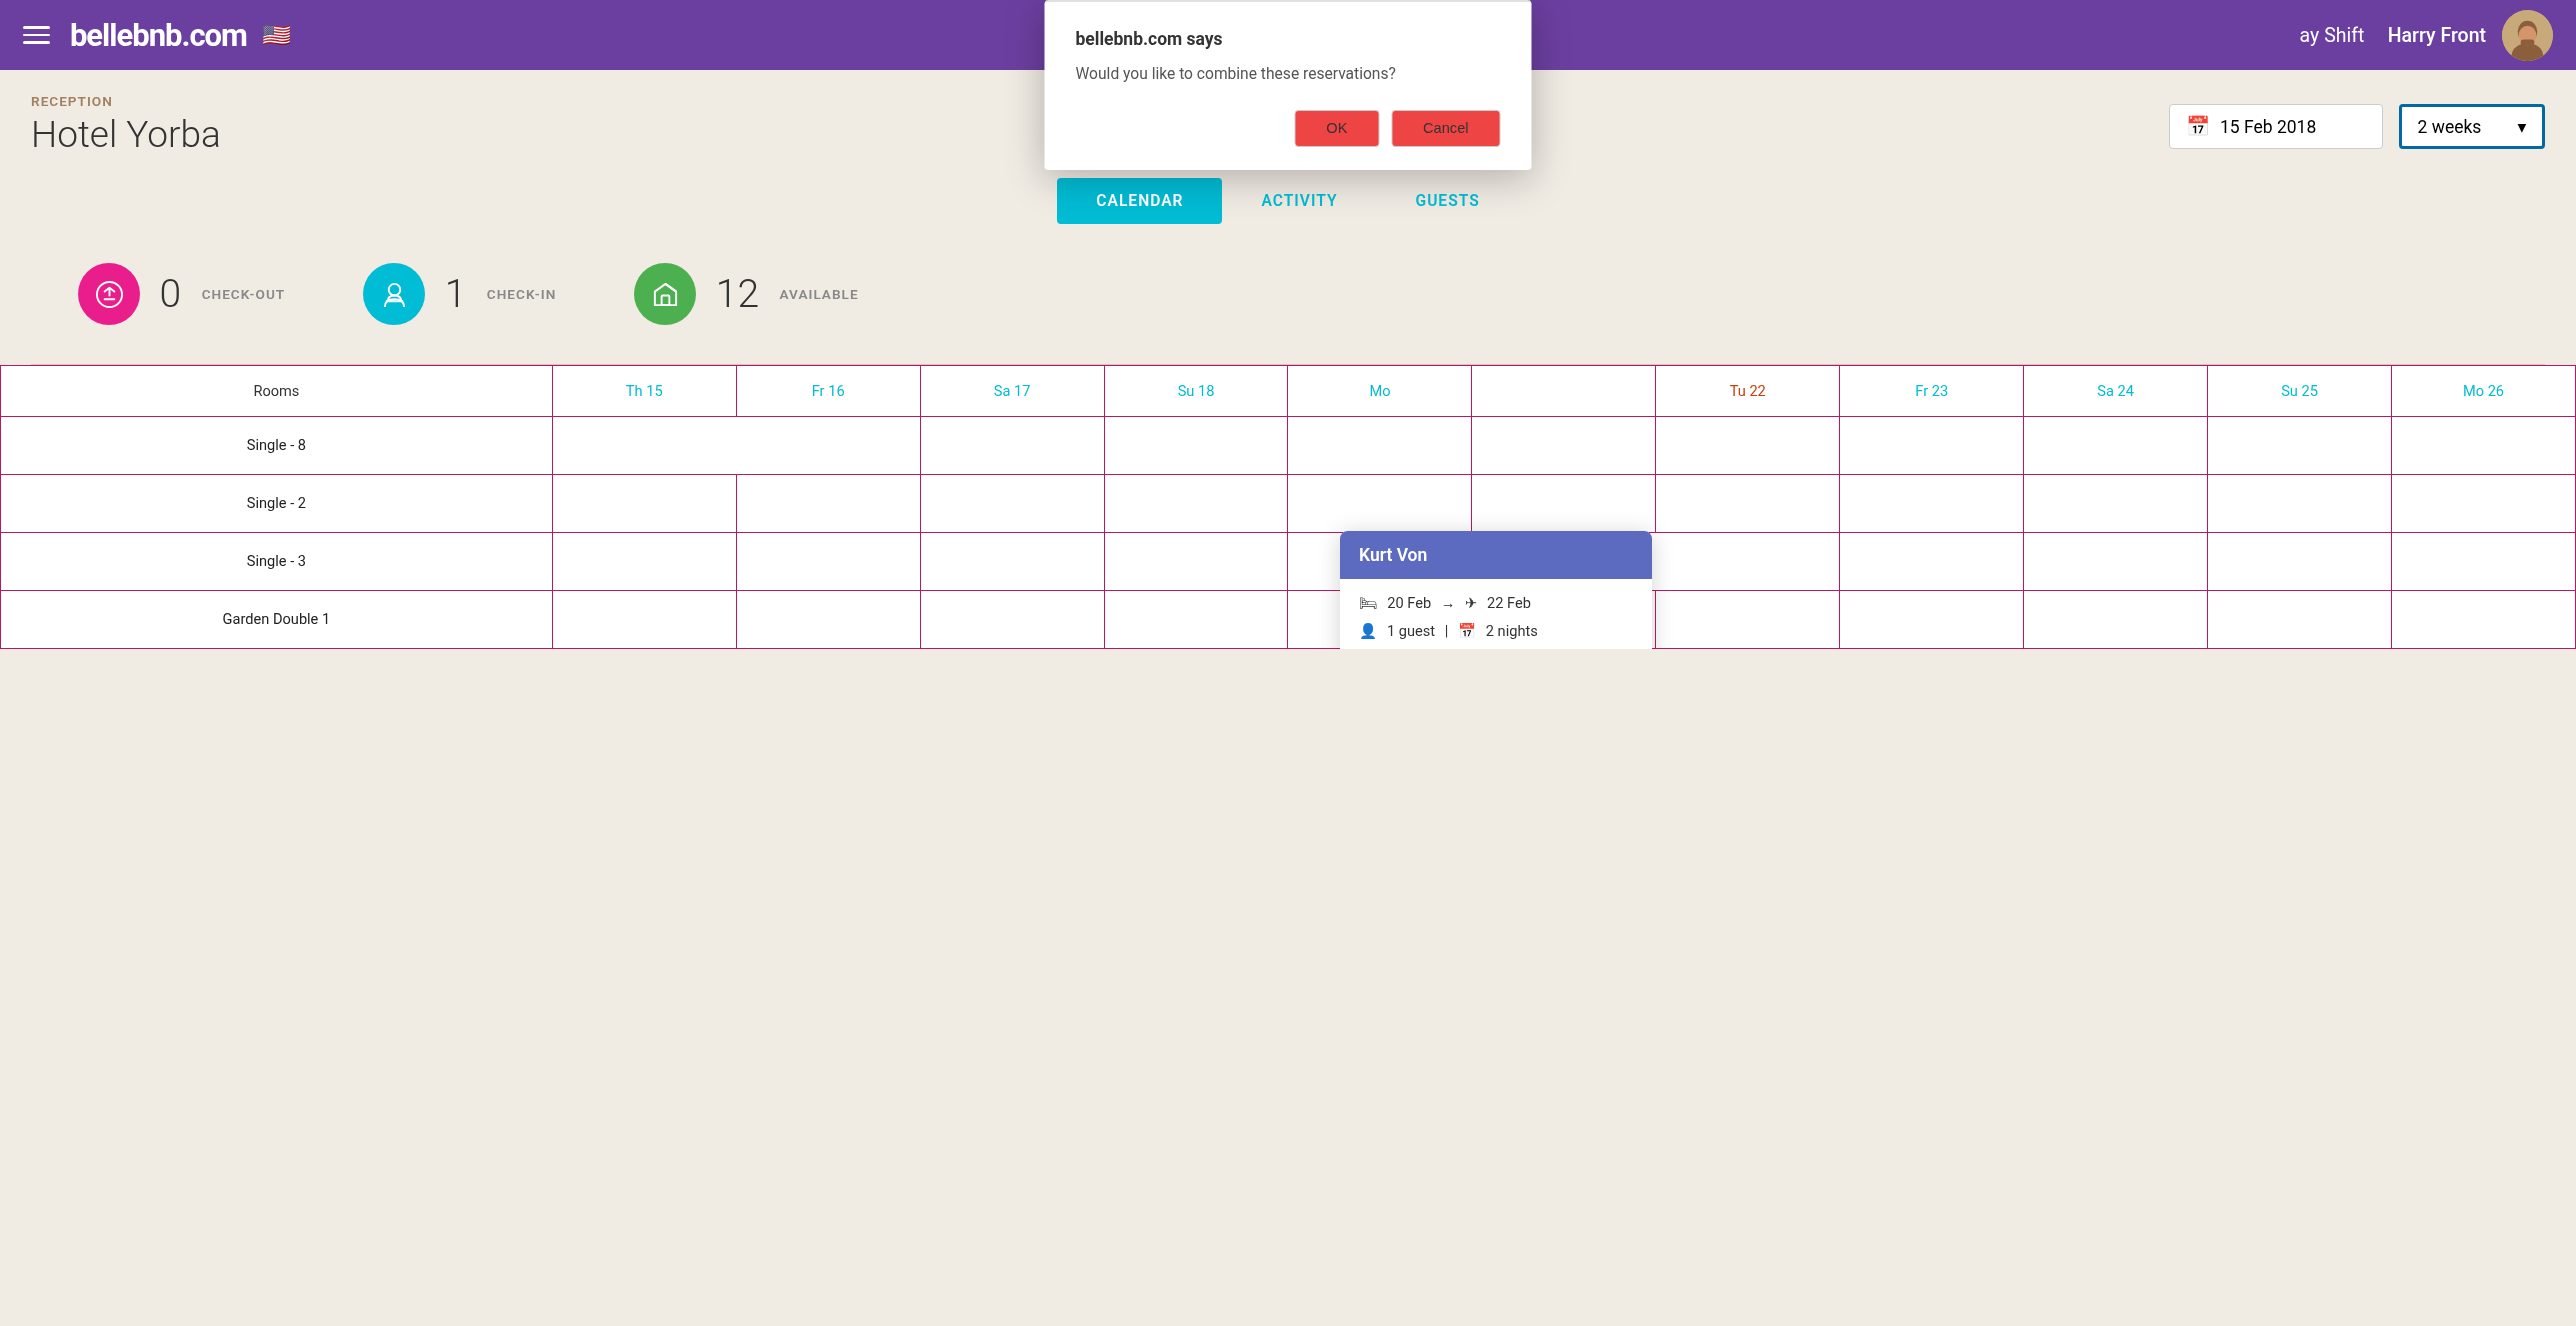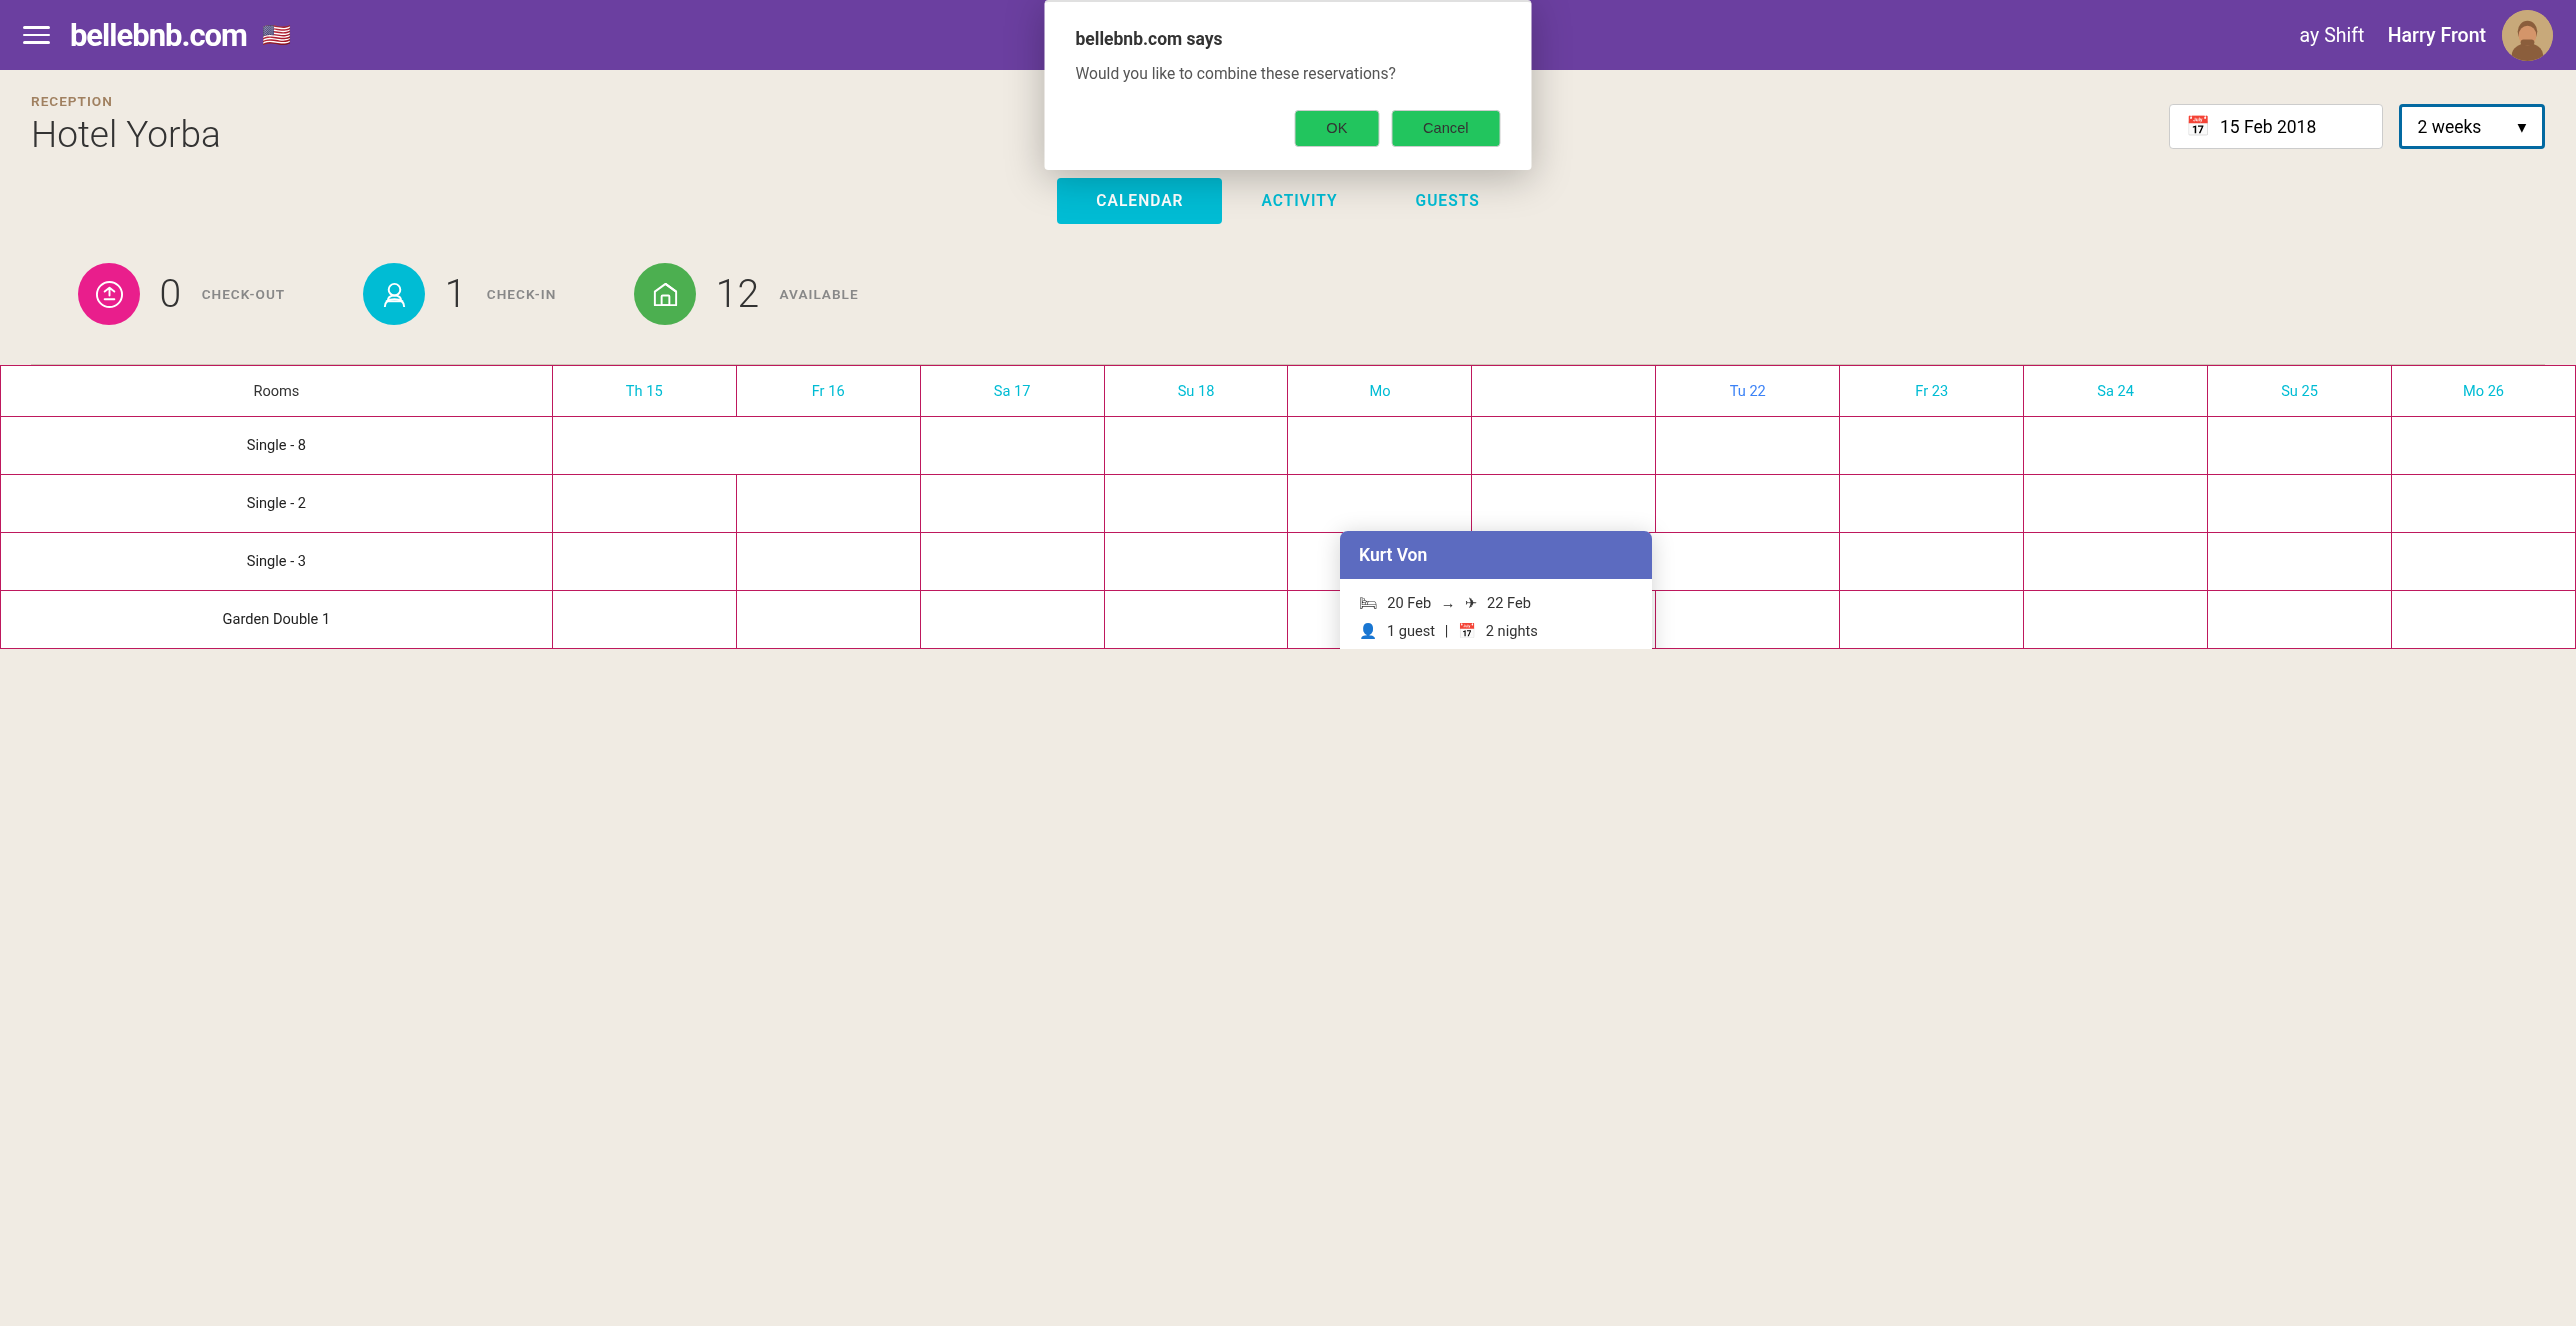--- a/index.html
+++ b/index.html
@@ -201,21 +201,21 @@
     }
     .dialog-title { font-size: 17.5px; font-weight: 700; color: #333; margin-bottom: 15.6px; }
     .dialog-message { font-size: 15.6px; color: #555; margin-bottom: 27px; }
     .dialog-buttons { display: flex; justify-content: flex-end; gap: 11.7px; }
     .dialog-btn {
       padding: 9.7px 31px;
       font-size: 14.6px;
       border: 1px solid #ccc;
       border-radius: 3.9px;
       cursor: pointer;
-      background: #22c55e;
+      background: #ef4444;
       color: #333;
     }
 
     
     .room-label { font-size: 17.5px; font-weight: 400; color: #222; }
   </style>
 </head>
 <body>
 
 <div class="dialog-overlay">
@@ -350,21 +350,21 @@
   <table class="calendar-table">
     <thead>
       <tr>
         <th class="col-rooms">Rooms</th>
         <th class="col-date col-date-today">Th 15</th>
         <th class="col-date">Fr 16</th>
         <th class="col-date">Sa 17</th>
         <th class="col-date">Su 18</th>
         <th class="col-date">Mo</th>
         <th class="col-date"></th>
-        <th class="col-date" style="color:#3b82f6;">Tu 22</th>
+        <th class="col-date" style="color:#c2410c;">Tu 22</th>
         <th class="col-date">Fr 23</th>
         <th class="col-date">Sa 24</th>
         <th class="col-date">Su 25</th>
         <th class="col-date">Mo 26</th>
       </tr>
     </thead>
     <tbody>
 
       <tr>
         <td class="col-rooms room-label">Single - 8</td>

